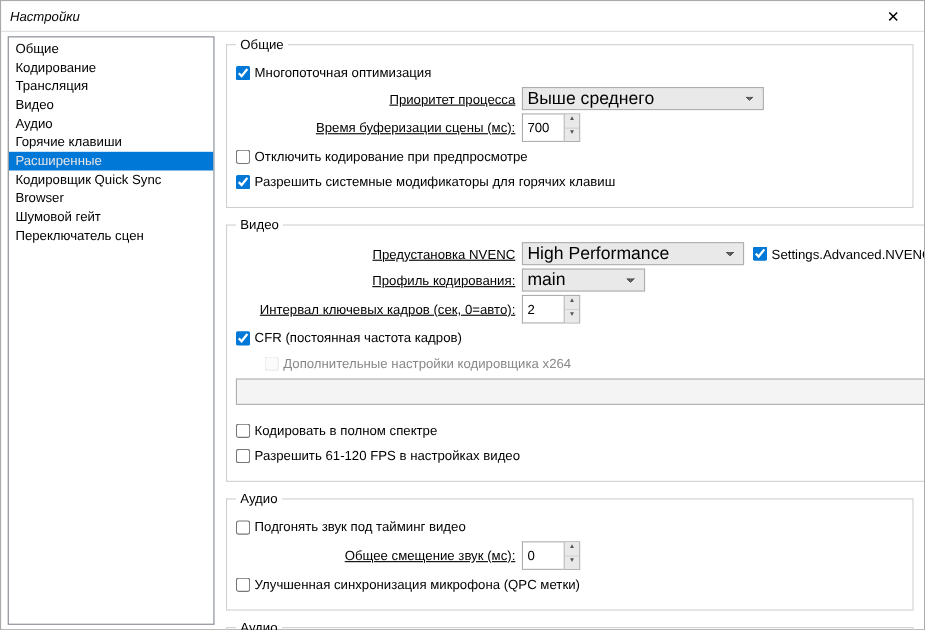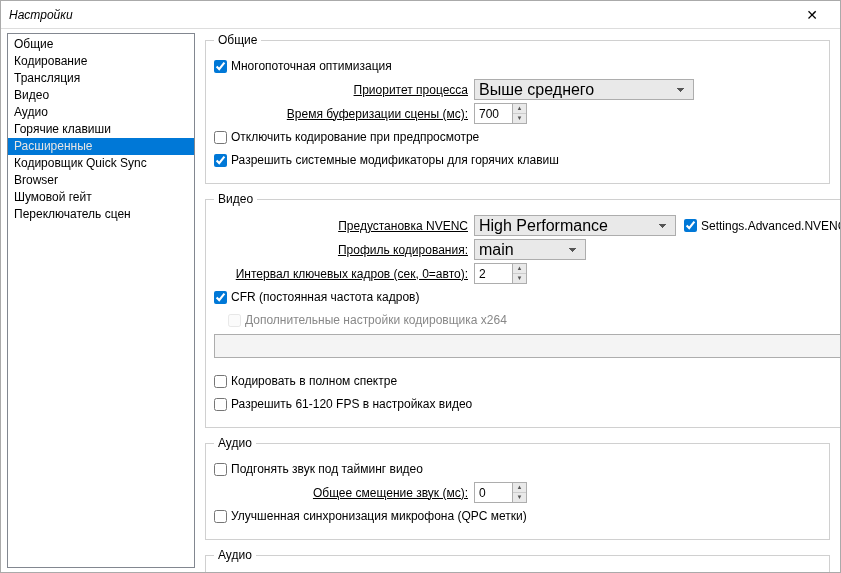--- a/index.html
+++ b/index.html
@@ -13,21 +13,21 @@
 .sidebar-item { padding: 1px 6px; cursor: pointer; font-size: 12px; line-height: 15px; white-space: nowrap; }
 .sidebar-item.selected { background: #0078d7; color: #e5e5e5; }
 .main { flex: 1; overflow-y: auto; padding: 4px 10px 4px 10px; }
 fieldset { border: 1px solid #d0d0d0; margin-bottom: 8px; padding: 6px 8px 10px 8px; }
 legend { font-size: 12px; padding: 0 4px; }
 .row { display: flex; align-items: center; margin: 3px 0; min-height: 20px; }
 .row label.cb { display: flex; align-items: center; gap: 4px; cursor: pointer; }
 .row label.cb input[type=checkbox] { width: 13px; height: 13px; accent-color: #0078d7; }
 .row .right-label { width: 260px; text-align: right; padding-right: 6px; text-decoration: underline; }
 select { height: 21px; font-size: 16px; background: #e9e9e9; border: 1px solid #adadad; padding: 0 20px 0 4px; appearance: none; background-image: linear-gradient(45deg, transparent 50%, #555 50%), linear-gradient(135deg, #555 50%, transparent 50%); background-position: calc(100% - 12px) 8px, calc(100% - 8px) 8px; background-size: 4px 4px, 4px 4px; background-repeat: no-repeat; }
-input[type=text] { height: 21px; font-size: 12px; border: 1px solid #adadad; padding: 0 4px; background: #fff; }
+input[type=text] { height: 21px; font-size: 12px; border: 1px solid #adadad; padding: 12px 4px; background: #fff; }
 .spinner { display: inline-flex; }
 .spinner input { border-right: none; }
 .spin-btns { display: flex; flex-direction: column; border: 1px solid #adadad; width: 15px; }
 .spin-btns div { flex: 1; background: #e9e9e9; font-size: 6px; line-height: 9px; text-align: center; cursor: pointer; color: #555; }
 .spin-btns div:first-child { border-bottom: 1px solid #ccc; }
 .disabled { color: #888; }
 .disabled input[type=checkbox] { opacity: 0.5; }
 .textbox-wide { width: 100%; height: 24px; border: 1px solid #adadad; background: #f4f4f4; margin-top: 4px; }
 </style>
 </head>
@@ -121,21 +121,21 @@
               </div>
           </div>
         </div>
         <div class="row">
           <label class="cb">
             <input type="checkbox" checked="" style="">
             <span>CFR (постоянная частота кадров)</span>
           </label>
         </div>
         <div class="row disabled">
-          <label class="cb" style="margin-left:14px">
+          <label class="cb" style="margin-left:26px">
             <input type="checkbox" disabled="" style="">
             <span>Дополнительные настройки кодировщика x264</span>
           </label>
         </div>
         <div class="textbox-wide"></div>
         <div style="height:10px"></div>
         <div class="row">
           <label class="cb">
             <input type="checkbox" style="">
             <span>Кодировать в полном спектре</span>

